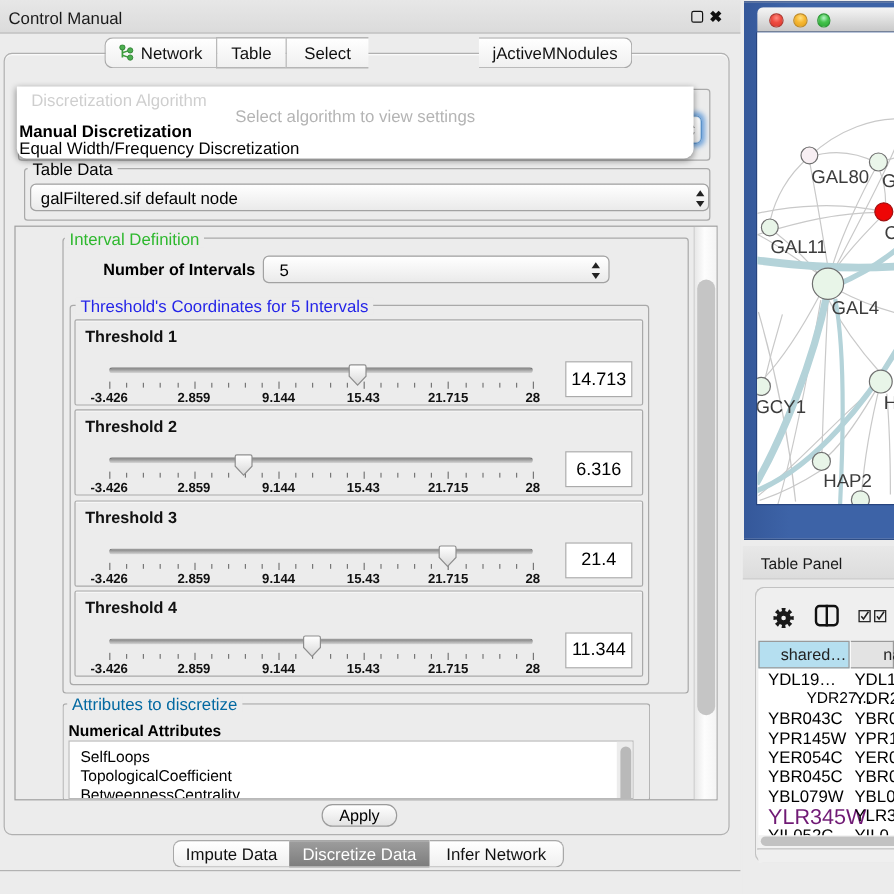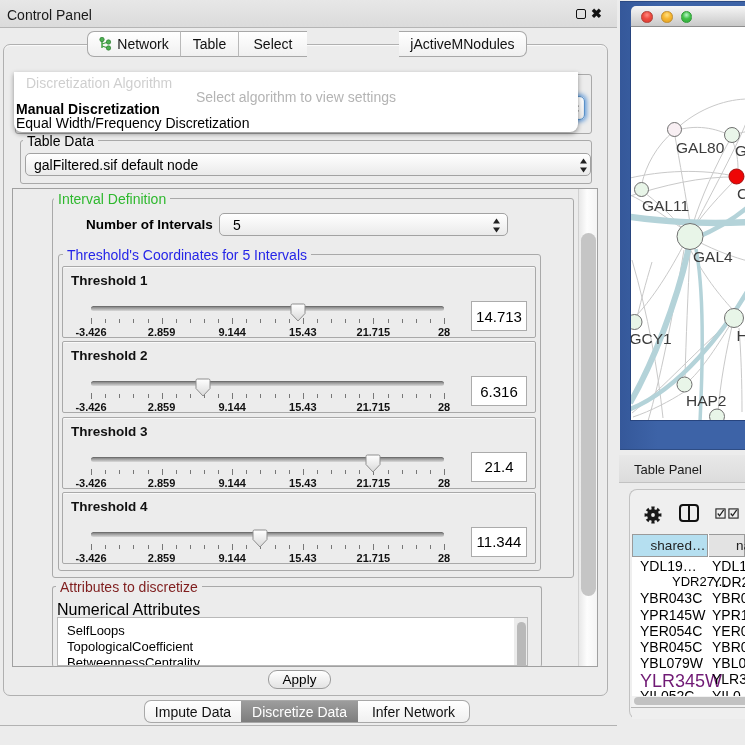--- a/index.html
+++ b/index.html
@@ -17,21 +17,21 @@
 .track{position:absolute;left:28px;top:39px;width:353px;height:5px;border-radius:3px;background:linear-gradient(#878787,#d9d9d9);border-top:1px solid #6f6f6f}
 .vbox{position:absolute;left:408px;top:34px;width:56px;height:30px;background:#fff;border:1px solid #ababab;font-size:15px;display:flex;align-items:center;justify-content:center}
 .thumb{position:absolute;top:36px;width:16px;height:19px}
 .row{font-size:13px;color:#000;white-space:nowrap}
 </style>
 </head>
 <body>
 
 <div class="a" style="left:0;top:0;width:617px;height:726px;background:#ececec"></div>
 <div class="a" style="left:0;top:0;width:617px;height:28px;background:linear-gradient(#e7e7e7,#dbdbdb);border-bottom:1px solid #b5b5b5"></div>
-<div class="a" style="left:7px;top:7px;font-size:14px;color:#1a1a1a">Control Panel</div>
+<div class="a" style="left:7px;top:7px;font-size:14px;color:#1a1a1a">Control Manual</div>
 <div class="a" style="left:576px;top:9px;width:10px;height:10px;border:1.6px solid #111;border-radius:2px"></div>
 <div class="a" style="left:591px;top:6px;font-size:13px;font-weight:bold;color:#111">✖</div>
 
 <div class="a" style="left:3px;top:44px;width:605px;height:652px;border:1px solid #b0b0b0;border-radius:7px;background:#ececec;box-shadow:inset 0 1px 1px rgba(255,255,255,.8)"></div>
 
 <div class="a" style="left:87px;top:31px;width:438px;height:26px">
  <div class="tab" style="left:0;width:93px;border-left:1px solid #a8a8a8;border-radius:7px 0 0 7px"><svg width="13" height="14" viewBox="0 0 13 14" style="margin-right:5px">
         <line x1="3" y1="3" x2="3" y2="11" stroke="#3e9e3e" stroke-width="1.4"></line>
         <line x1="3" y1="7" x2="9" y2="5" stroke="#3e9e3e" stroke-width="1.2"></line>
         <line x1="3" y1="9" x2="9" y2="11" stroke="#3e9e3e" stroke-width="1.2"></line>
@@ -246,23 +246,23 @@
     <div class="tlab" style="left:310.4px;top:59px">21.715</div>
     <div class="tick" style="left:381.0px;top:51px;height:6px"></div>
     <div class="tlab" style="left:381.0px;top:59px">28</div>
     <svg class="thumb" style="left:188.9px" width="16" height="19" viewBox="0 0 16 19">
       <path d="M2.5 1 H13.5 Q15 1 15 2.5 V10.5 L8 18 L1 10.5 V2.5 Q1 1 2.5 1 Z" fill="url(#tg)" stroke="#8e8e8e" stroke-width="1"></path>
     </svg>
     <div class="vbox">11.344</div>
   </div>
 
 <div class="grp" style="left:52px;top:586px;width:490px;height:81px;border-bottom:none">
-    <div class="gt" style="left:3px;color:#7f1d1d">Attributes to discretize</div>
-  </div>
-<div class="a" style="left:57px;top:601px;font-size:16px;font-weight:normal">Numerical Attributes</div>
+    <div class="gt" style="left:3px;color:#0369a1">Attributes to discretize</div>
+  </div>
+<div class="a" style="left:57px;top:601px;font-size:13px;font-weight:bold">Numerical Attributes</div>
 <div class="a" style="left:57px;top:617px;width:471px;height:49px;background:#fff;border:1px solid #b9b9b9;overflow:hidden">
   <div class="row" style="position:absolute;left:9px;top:5px">SelfLoops</div>
   <div class="row" style="position:absolute;left:9px;top:21px">TopologicalCoefficient</div>
   <div class="row" style="position:absolute;left:9px;top:37px">BetweennessCentrality</div>
   <div class="a" style="left:456px;top:0;width:14px;height:49px;background:#ececec"></div>
   <div class="a" style="left:459px;top:4px;width:9px;height:60px;background:#b9b9b9;border-radius:5px"></div>
 </div>
 
 <div class="a" style="left:268px;top:670px;width:63px;height:19px;background:linear-gradient(#ffffff,#e3e3e3);border:1px solid #9b9b9b;border-radius:9px;font-size:13.5px;text-align:center;line-height:17px">Apply</div>
 

